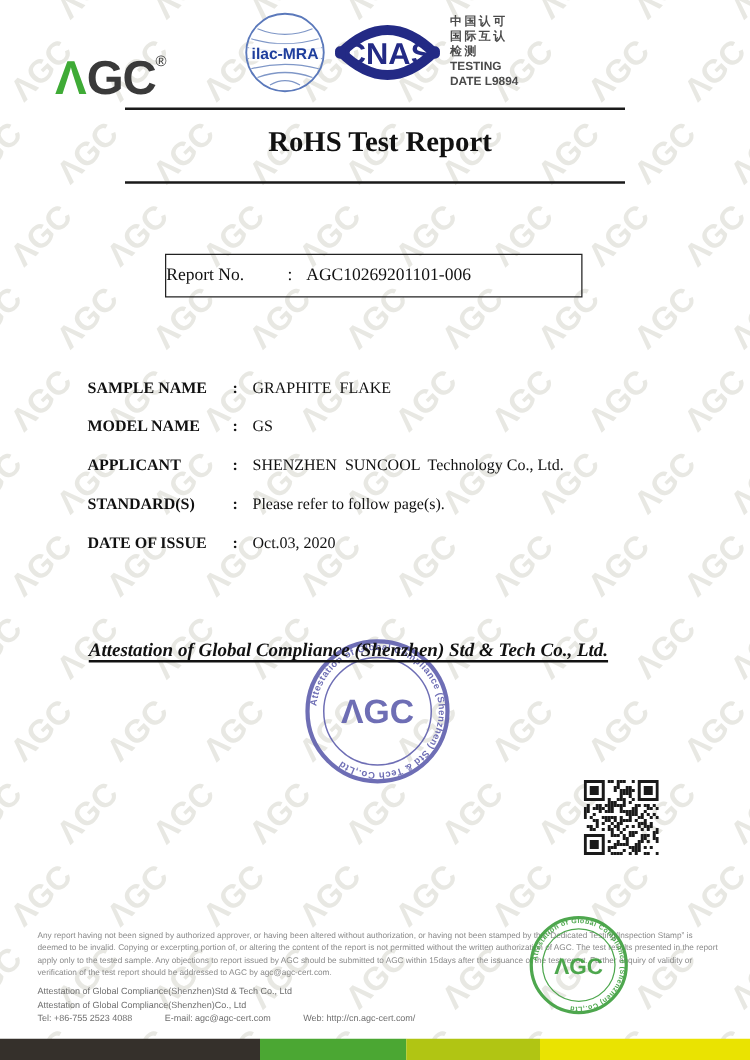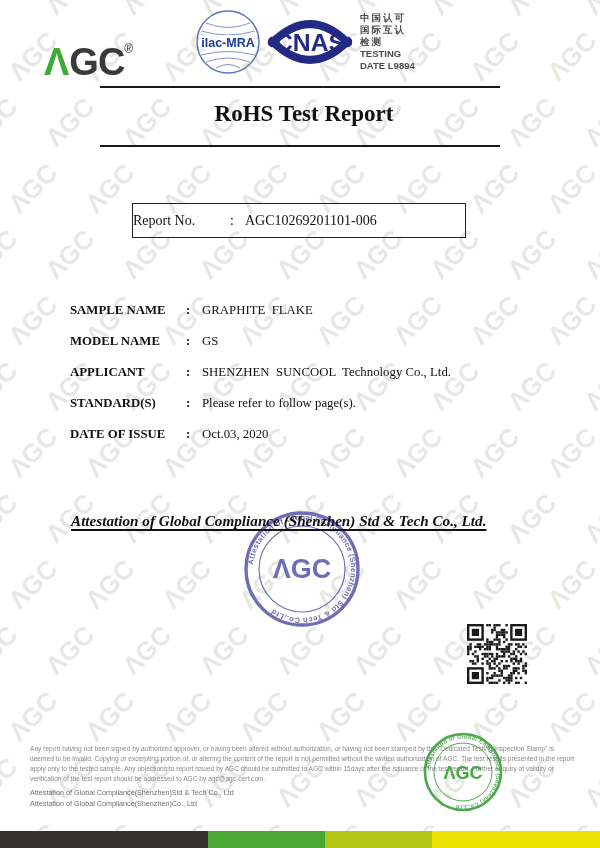--- a/index.html
+++ b/index.html
@@ -475,20 +475,23 @@
       <rect x="0" y="43.199999999999996" width="16.8" height="16.8" fill="#1a1a1a"></rect>
       <rect x="2.4" y="45.599999999999994" width="12" height="12" fill="#fff"></rect>
       <rect x="4.8" y="47.99999999999999" width="7.199999999999999" height="7.199999999999999" fill="#1a1a1a"></rect>
     </svg>
 
   <div class="fineprint">Any report having not been signed by authorized approver, or having been altered without authorization, or having not been stamped by the “Dedicated Testing/Inspection Stamp”  is deemed to be invalid. Copying or excerpting portion of, or altering the content of the report is not permitted without the written authorization of AGC. The test results presented in the report apply only to the tested sample. Any objections to report issued by AGC should be submitted to AGC within 15days after the issuance of the test report. Further enquiry of validity or verification of the test report should be addressed to AGC by agc@agc-cert.com.</div>
 
   <div class="companies">
     <div>Attestation of Global Compliance(Shenzhen)Std &amp; Tech Co., Ltd</div>
     <div>Attestation of Global Compliance(Shenzhen)Co., Ltd</div>
+    <div class="contact">
+      <span>Tel: +86-755 2523 4088</span><span>E-mail: agc@agc-cert.com</span><span>Web: http://cn.agc-cert.com/</span>
+    </div>
   </div>
 
   <svg class="stamp-green" viewBox="0 0 84 84">
     <circle cx="42" cy="42" r="38" fill="none" stroke="#3fa03f" stroke-width="2.6"></circle>
     <circle cx="42" cy="42" r="29" fill="none" stroke="#3fa03f" stroke-width="1"></circle>
     <path id="ringG" d="M 8.5,42 a 33.5,33.5 0 1,1 67,0 a 33.5,33.5 0 1,1 -67,0" fill="none"></path>
     <text font-size="5.6" font-weight="bold" fill="#3fa03f" letter-spacing="0.4">
       <textPath href="#ringG" startOffset="3">Attestation of Global Compliance (Shenzhen) Co.,Ltd</textPath>
     </text>
     <text x="42" y="49" text-anchor="middle" font-size="18" font-weight="bold" fill="#3fa03f">ΛGC</text>

